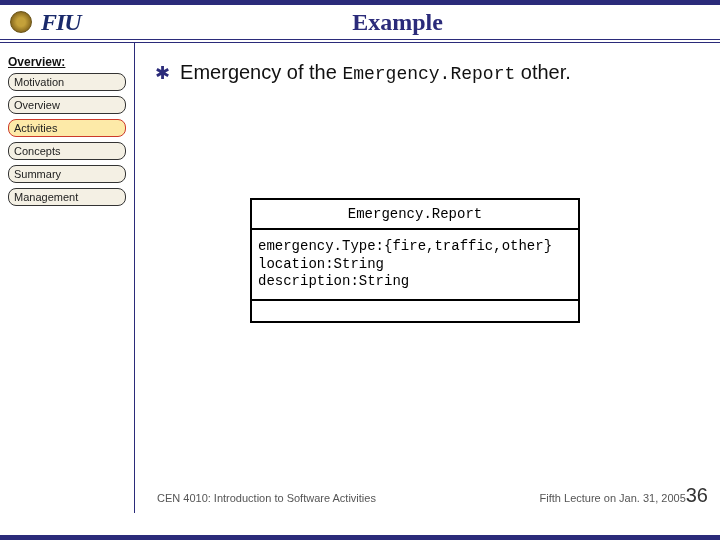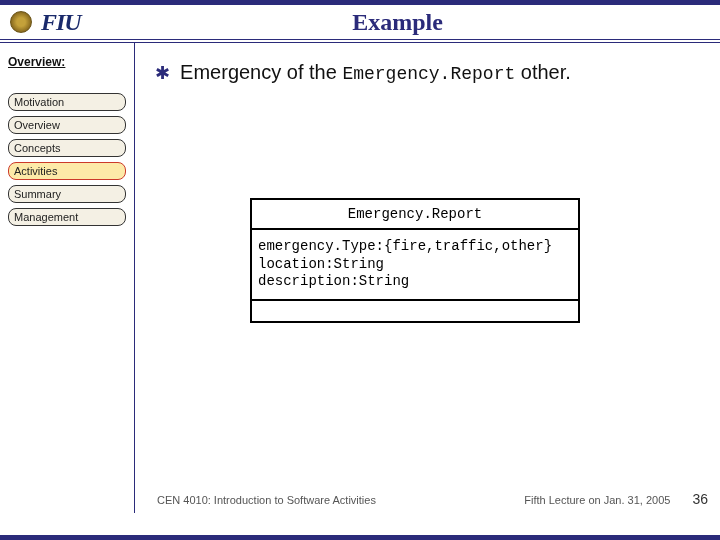--- a/index.html
+++ b/index.html
@@ -48,21 +48,21 @@
   }
   .sidebar {
     position: absolute;
     left: 0; top: 0;
     width: 135px; height: 100%;
     border-right: 1px solid #2b2b7a;
     padding: 12px 8px;
   }
   .sidebar-heading {
     font-size: 12px; font-weight: bold; text-decoration: underline;
-    color: #111; margin-bottom: 24px;
+    color: #111; margin-bottom: 4px;
   }
   .nav-item {
     font-size: 11px;
     padding: 2px 5px;
     margin-bottom: 5px;
     background: #f4f0e4;
     border: 1px solid #333;
     border-radius: 8px;
     color: #222;
     cursor: default;
@@ -109,44 +109,44 @@
     position: absolute;
     left: 0; right: 0; bottom: 6px;
     display: flex;
     align-items: baseline;
     font-size: 11px;
     color: #555;
     padding: 0 12px 0 22px;
   }
   .footer .course { flex: 0 0 auto; }
   .footer .spacer { flex: 1; }
-  .footer .date { margin-right: 22px; }
-  .footer .pagenum { font-size: 14px; color: #333; }
+  .footer .date { }
+  .footer .pagenum { font-size: 20px; color: #333; }
 </style>
 </head>
 <body>
 
 <div class="slide">
 
   <div class="header">
     <div class="logo-area">
       <div class="logo-seal"></div>
       <div class="logo-text">FIU</div>
     </div>
     <div class="title">Example</div>
   </div>
 
   <div class="body">
 
     <div class="sidebar">
       <div class="sidebar-heading">Overview:</div>
       <div class="nav-item">Motivation</div>
       <div class="nav-item">Overview</div>
+      <div class="nav-item active">Activities</div>
       <div class="nav-item">Concepts</div>
-      <div class="nav-item active">Activities</div>
       <div class="nav-item">Summary</div>
       <div class="nav-item">Management</div>
     </div>
 
     <div class="content">
       <div class="bullet-row">
         <span class="bullet-icon">✱</span>
         <span class="bullet-text">
           <span>Emergency of the </span><span class="mono">Emergency.Report</span><span> other.</span>
         </span>

